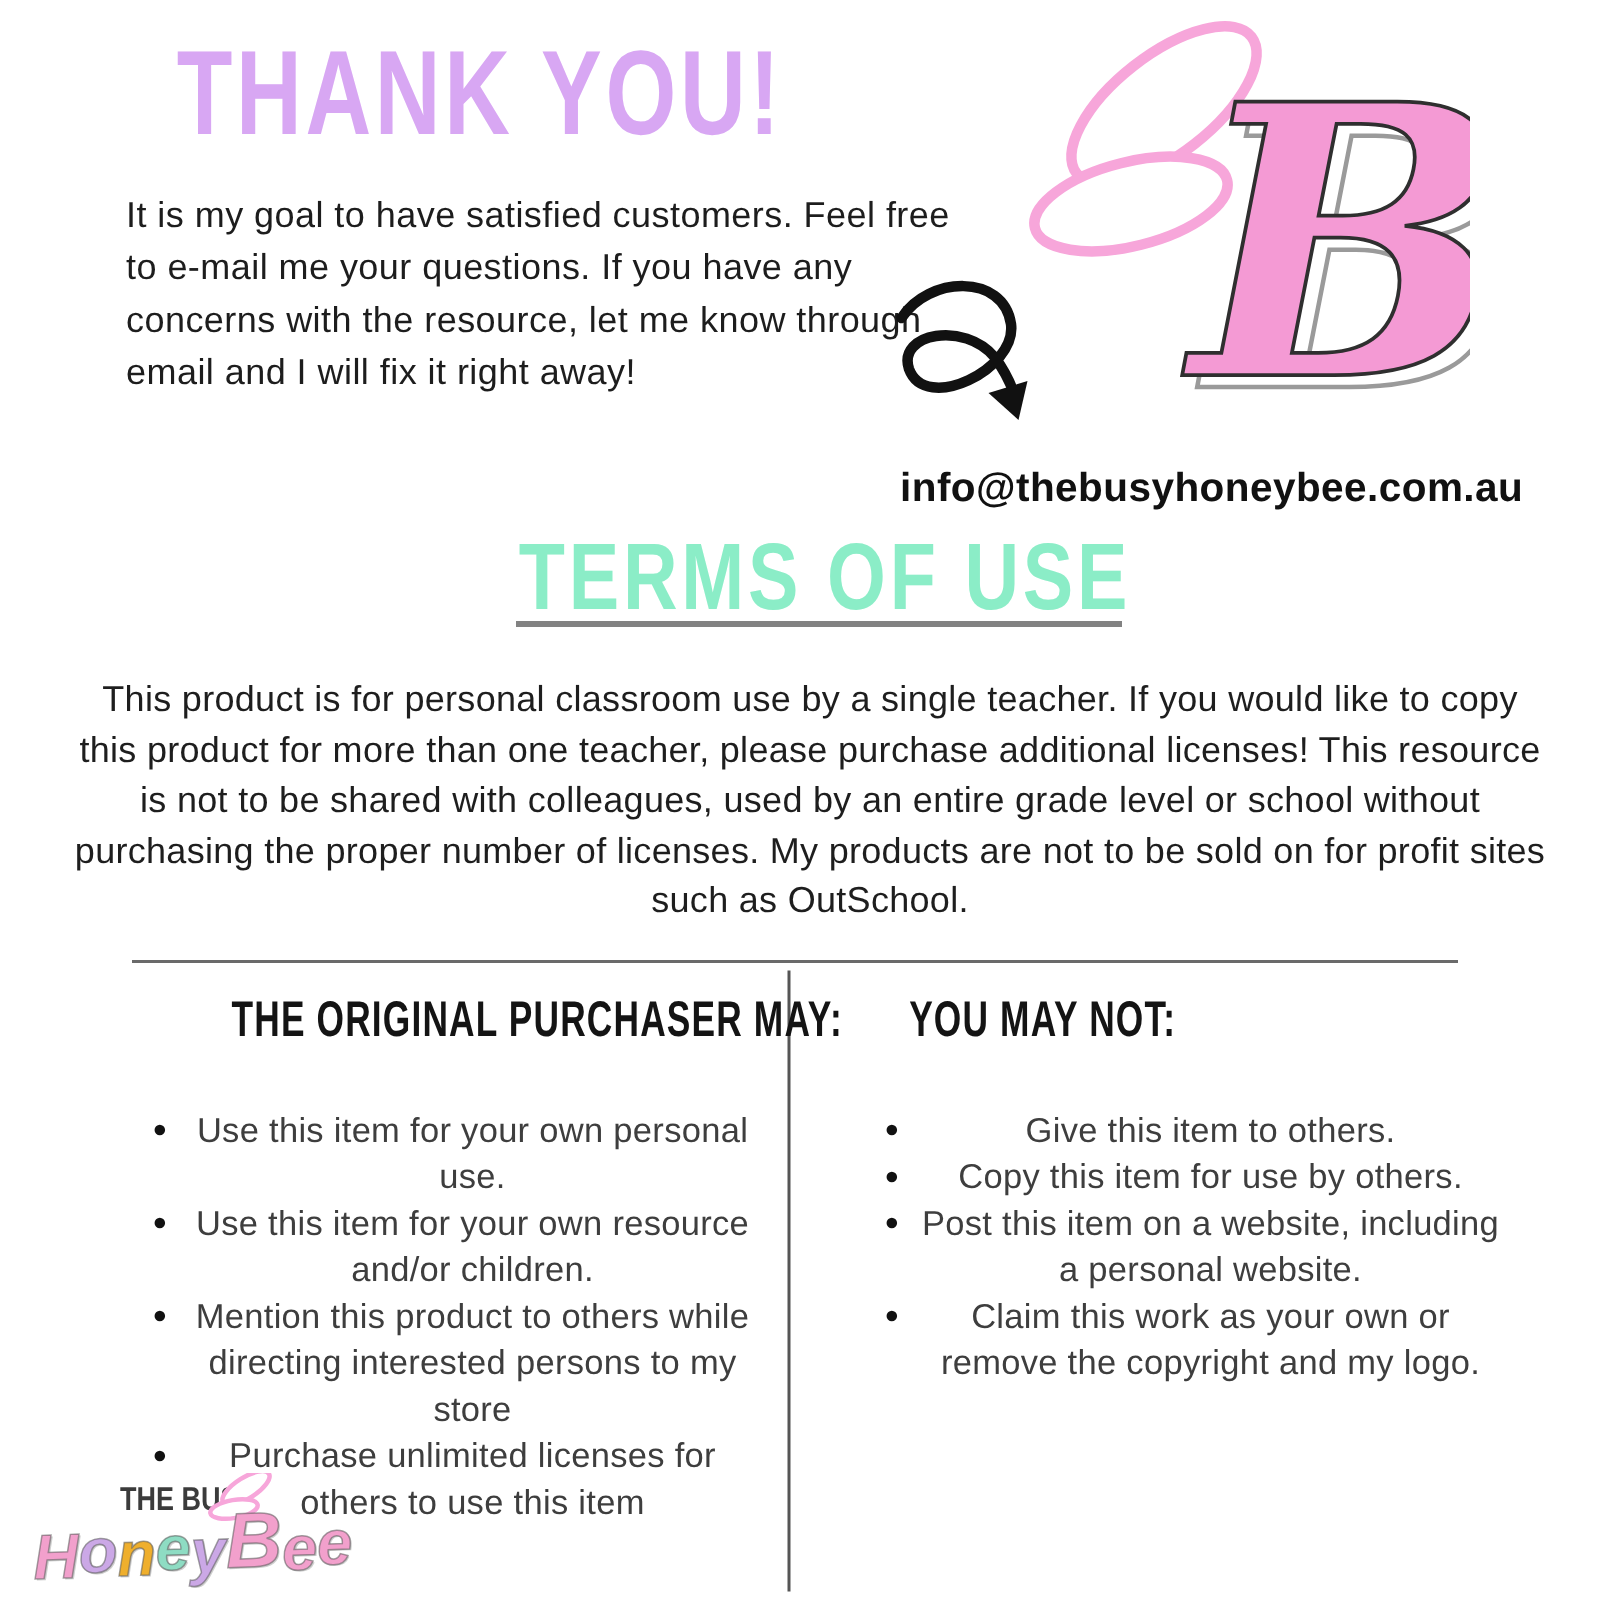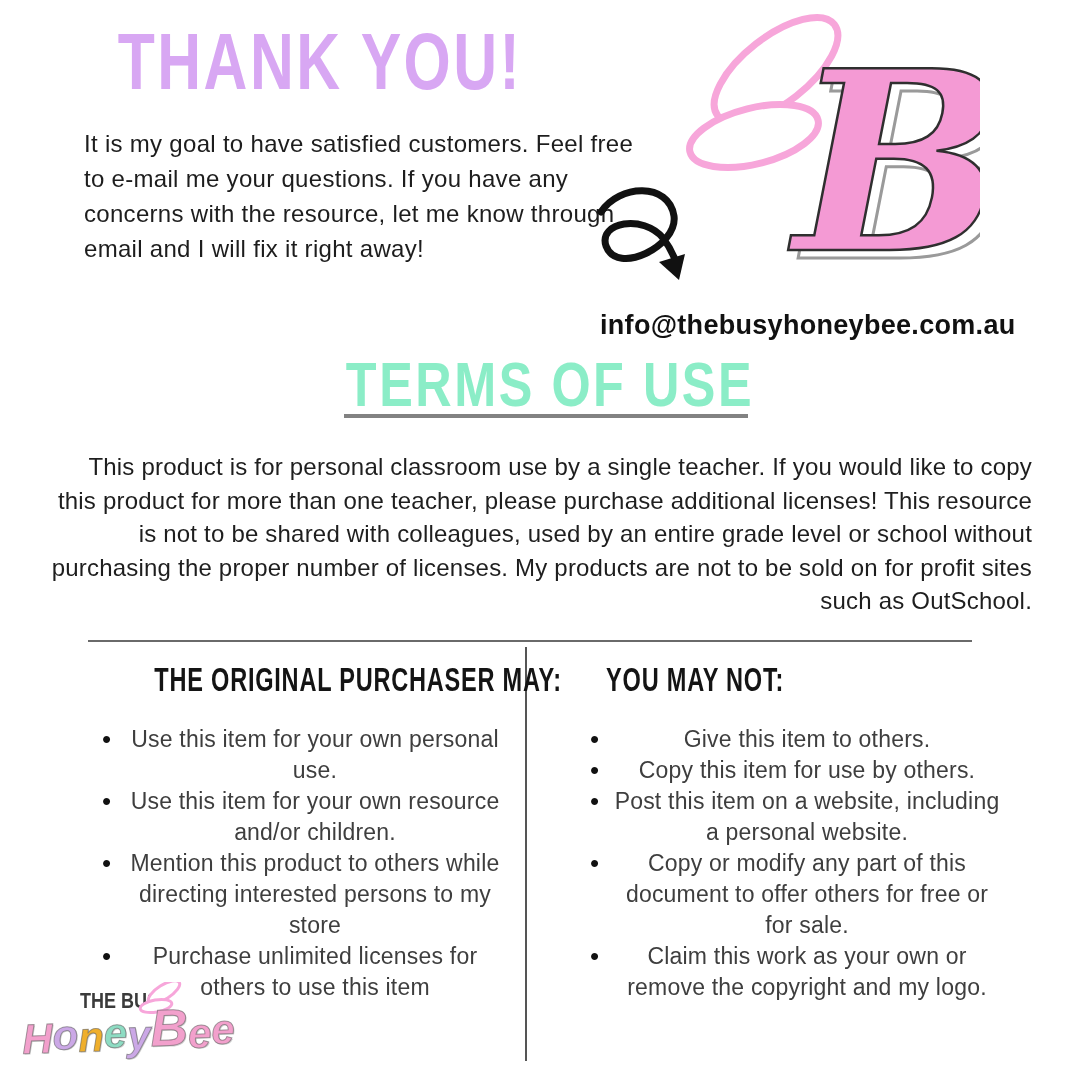--- a/index.html
+++ b/index.html
@@ -41,38 +41,38 @@
     position:absolute; left:280px; top:348px; width:540px;
     text-align:center; font-size:60px; font-weight:800; letter-spacing:3px;
     transform:scale(0.84,1.05); transform-origin:center top; white-space:nowrap;
   }
   .terms-underline {
     position:absolute; left:344px; top:414px; width:404px; height:4px;
     background:#828282;
   }
   .terms-body {
     position:absolute; left:48px; top:450px; width:984px;
-    text-align:right; font-size:24px; line-height:33.5px; color:#1e1e1e;
+    text-align:center; font-size:24px; line-height:33.5px; color:#1e1e1e;
     letter-spacing:0.2px;
   }
 
   
   .rule-h { position:absolute; left:88px; top:640px; width:884px; height:2px; background:#6a6a6a; }
   .rule-v { position:absolute; left:525px; top:647px; width:2px; height:414px; background:#555; }
 
   
   .col { position:absolute; top:662px; }
   .col-left  { left:90px;  width:430px; }
   .col-right { left:578px; width:438px; }
   .col-heading {
     text-align:left; font-size:31px; font-weight:800; color:#141414;
     letter-spacing:1px; white-space:nowrap;
   }
   .col-heading > span { display:inline-block; transform:scale(0.76,1.08); transform-origin:center; }
-  .col ul { list-style:none; margin-top:26px; }
+  .col ul { list-style:none; margin-top:40px; }
   .col li {
     position:relative; text-align:center; font-size:23px; line-height:31px;
     color:#3e3e3e; padding:0 14px 0 34px; letter-spacing:0.2px;
   }
   .col li::before {
     content:"\2022"; position:absolute; left:12px; top:0;
     font-size:26px; color:#111;
   }
 
   
@@ -146,21 +146,20 @@
   </div>
 
   <div class="col col-right">
     <div class="col-heading">
       <span>YOU MAY NOT:</span>
     </div>
     <ul>
       <li>Give this item to others.</li>
       <li>Copy this item for use by others.</li>
       <li>Post this item on a website, including a personal website.</li>
-      <li>Copy or modify any part of this document to offer others for free or for sale.</li>
       <li>Claim this work as your own or remove the copyright and my logo.</li>
     </ul>
   </div>
 
   <div class="brand">
     <div class="brand-top">THE BUSY</div>
     <div class="brand-wings">
       <svg width="52" height="34" viewBox="0 0 52 34">
         <ellipse cx="30" cy="10" rx="18" ry="7" fill="#fff" stroke="#F7A6DA" stroke-width="3" transform="rotate(-32 30 10)"></ellipse>
         <ellipse cx="22" cy="24" rx="16" ry="6" fill="#fff" stroke="#F7A6DA" stroke-width="3" transform="rotate(-10 22 24)"></ellipse>

